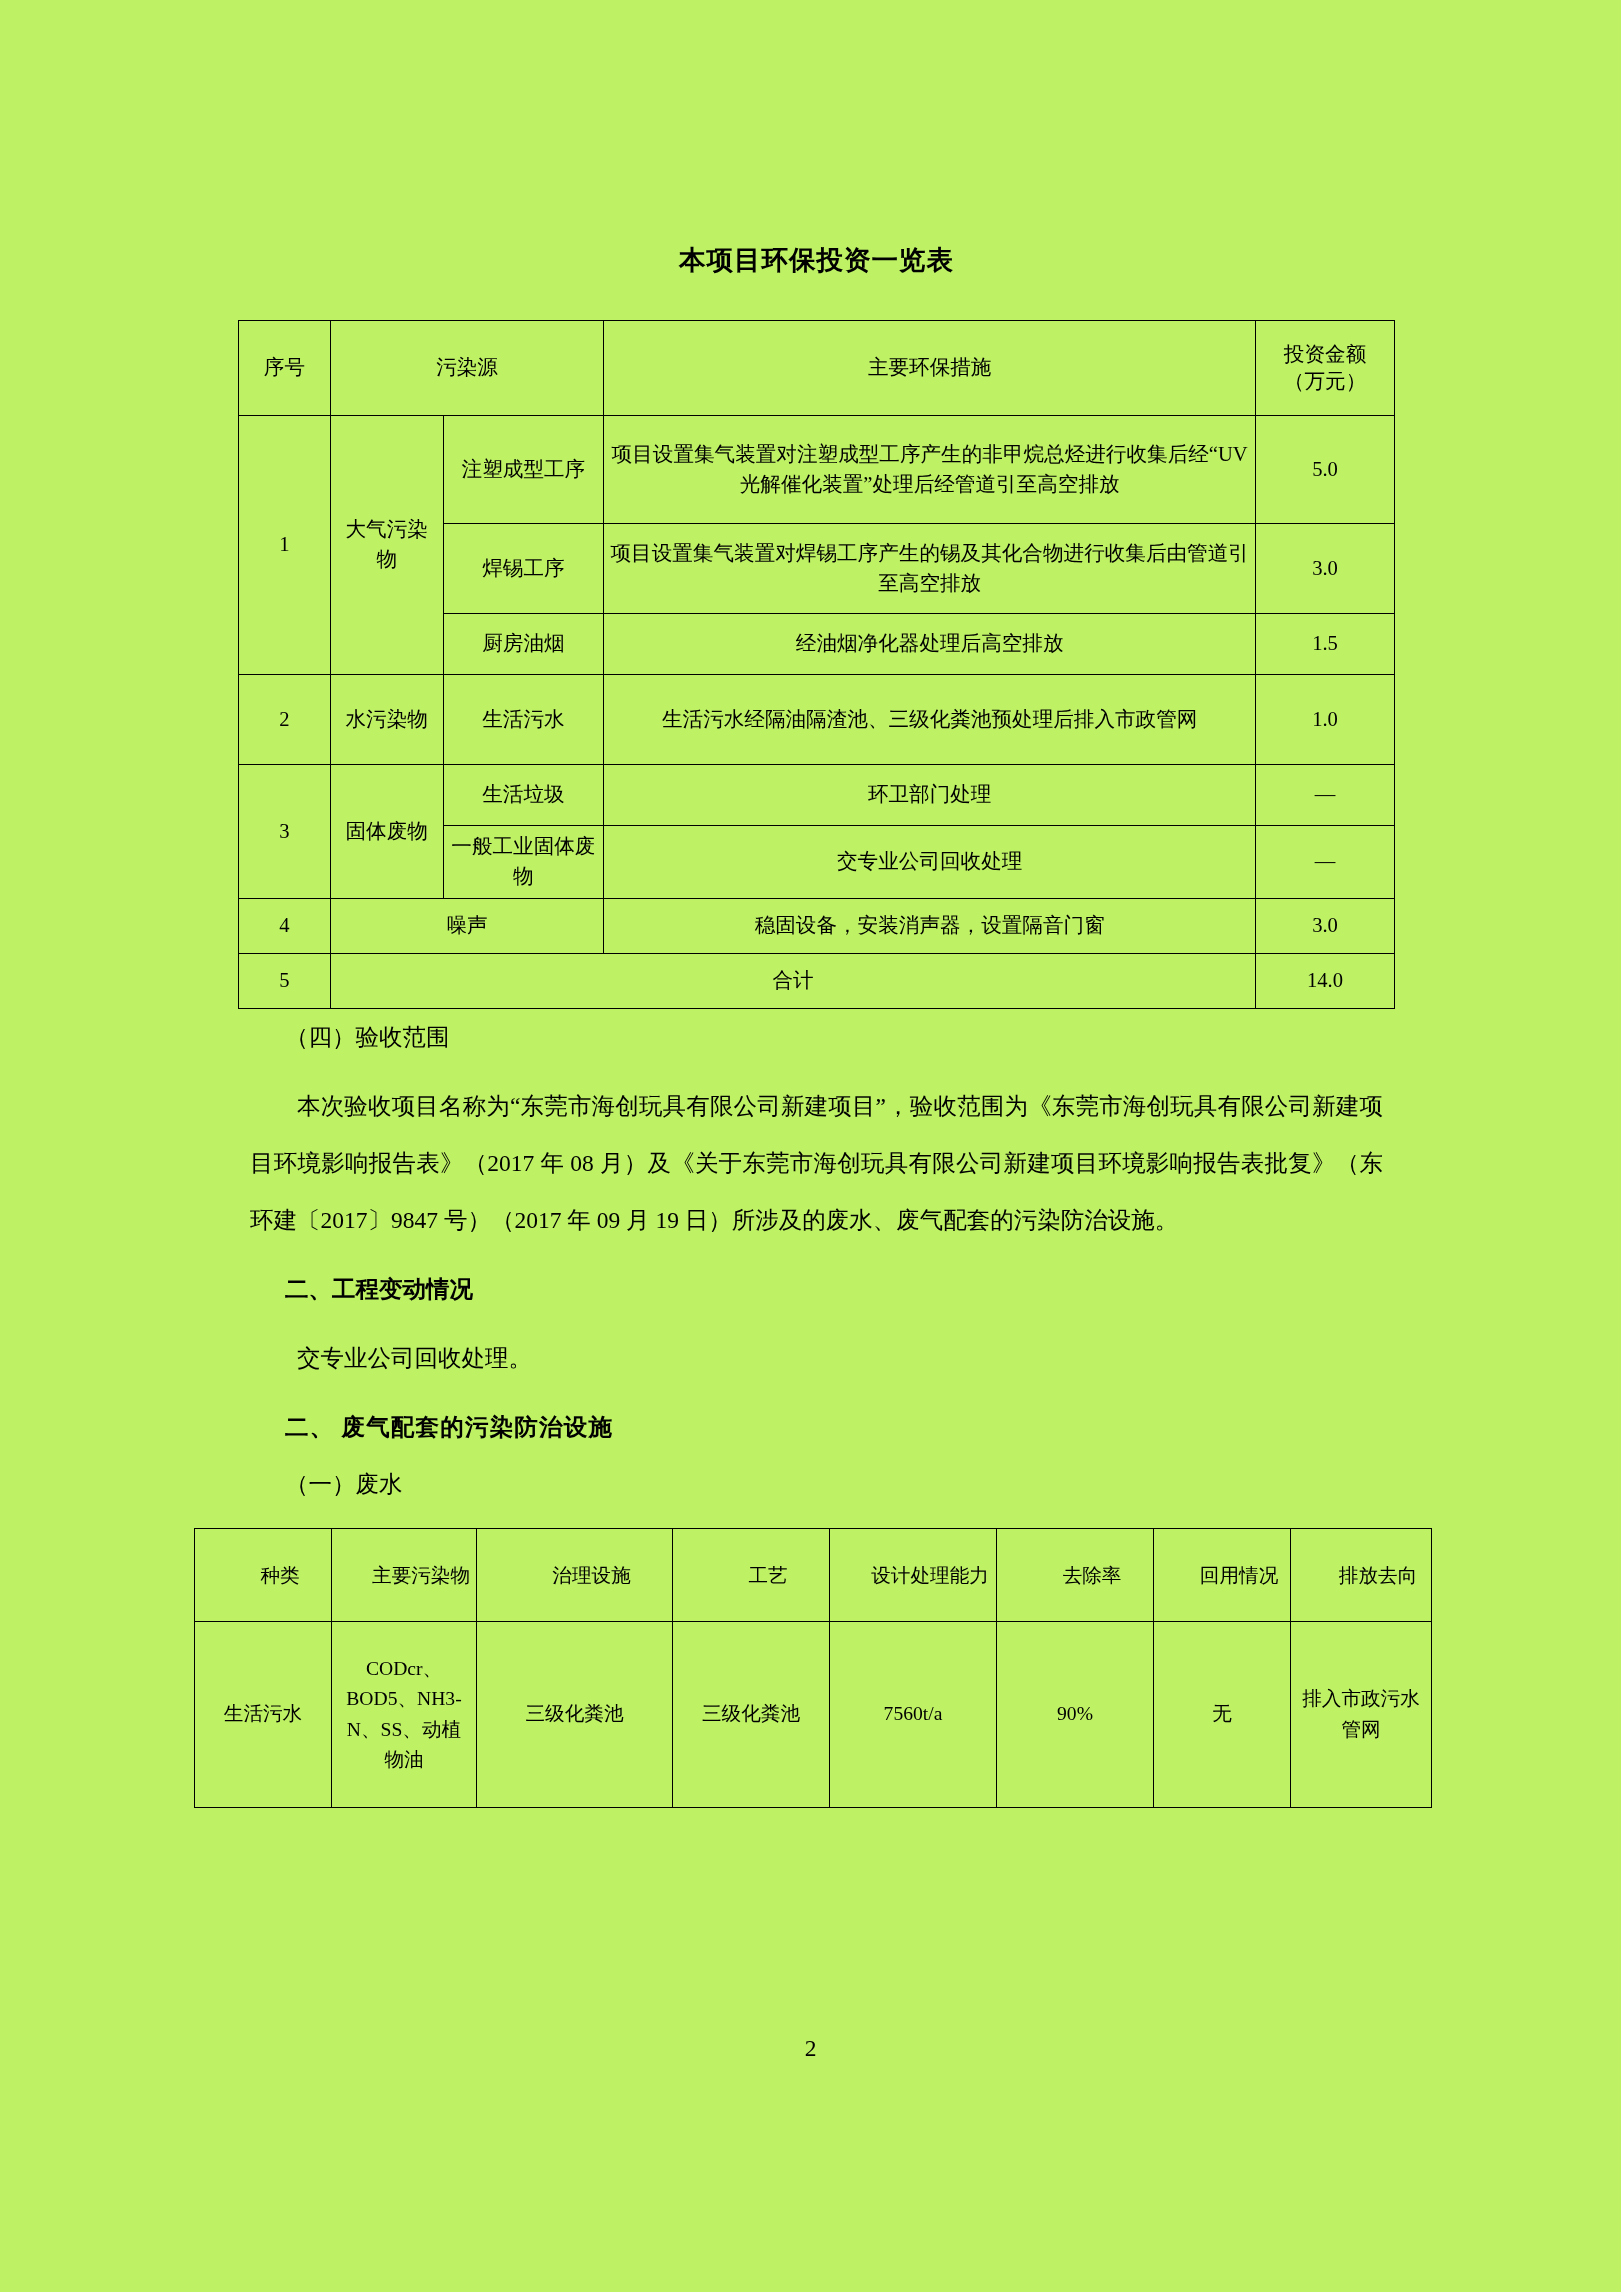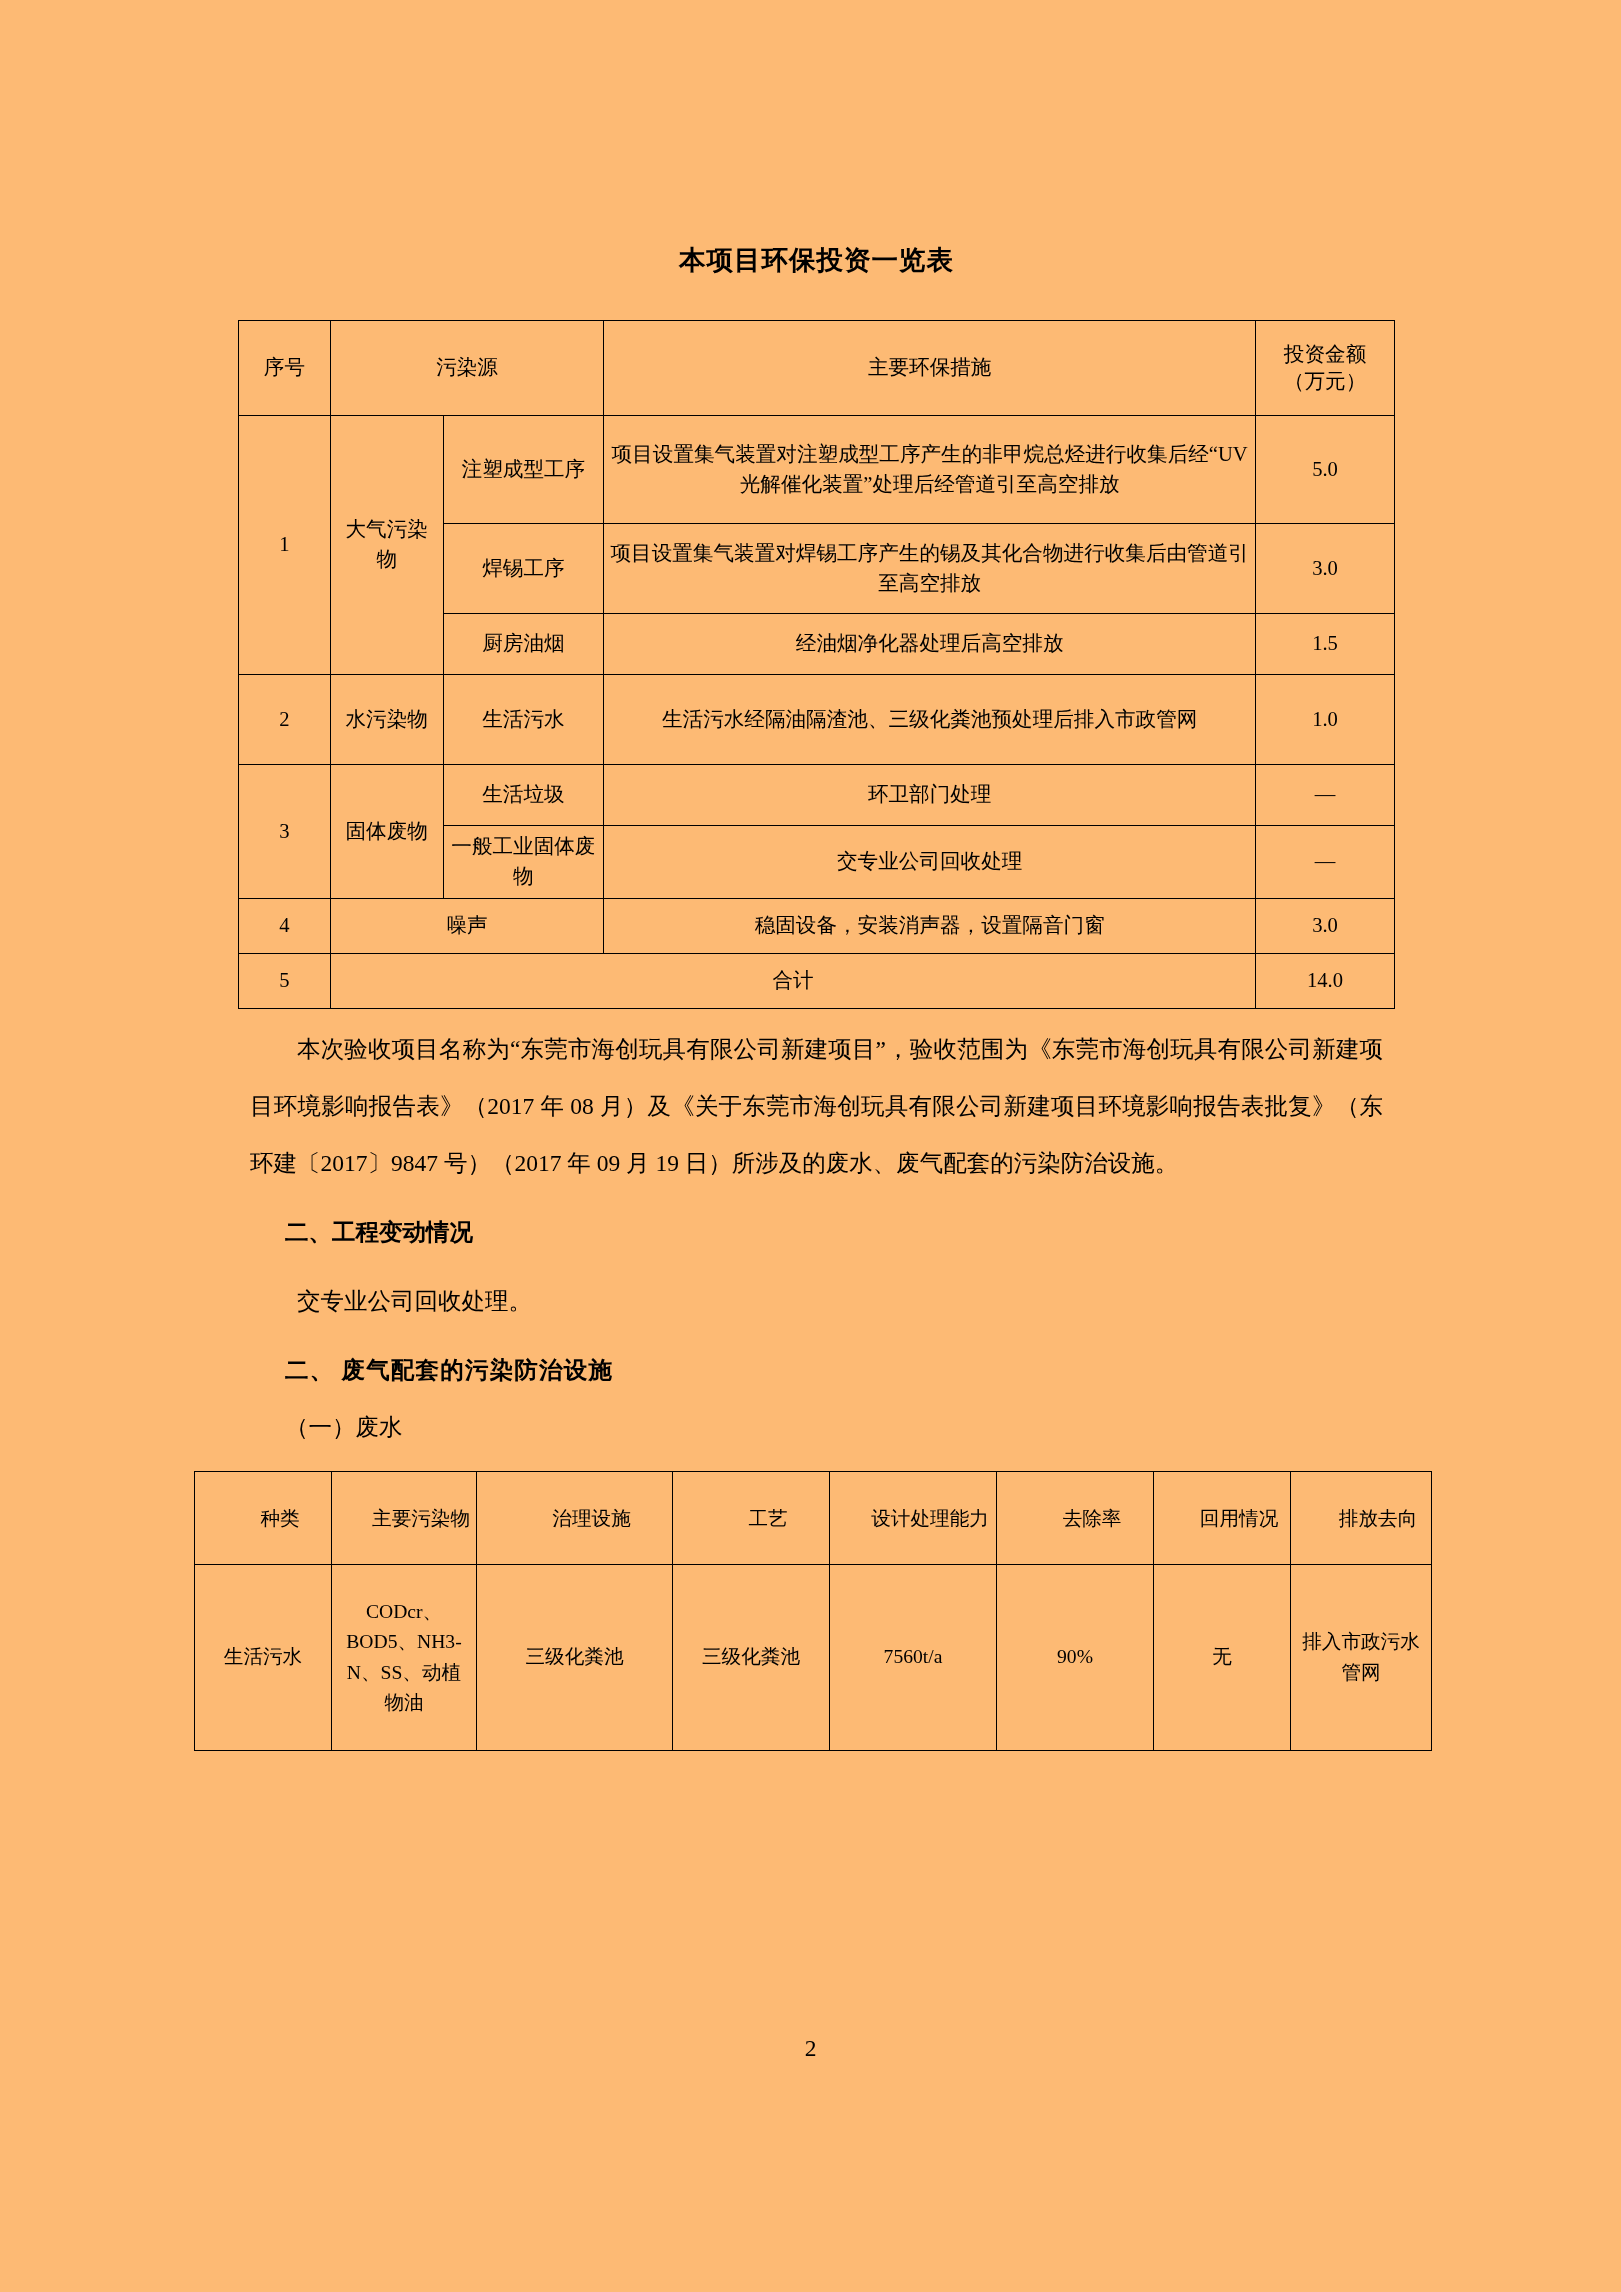--- a/index.html
+++ b/index.html
@@ -10,21 +10,21 @@
   }
   body {
     font-family: "Liberation Serif", "DejaVu Serif", serif;
     color: #000000;
   }
   .page {
     position: relative;
     width: 1621px;
     height: 2293px;
     margin: 0 auto;
-    background: #fdba74;
+    background: #bef264;
     box-sizing: border-box;
     overflow: hidden;
   }
   .content {
     position: absolute;
     left: 238px;
     top: 0;
     width: 1157px;
   }
 
@@ -206,20 +206,21 @@
           </tr>
           <tr class="rowh-min">
             <td>5</td>
             <td colspan="3">合计</td>
             <td>14.0</td>
           </tr>
         </tbody>
       </table>
     </div>
 
+    <div class="sub-head para-gap-top">（四）验收范围</div>
 
     <p class="para indent">本次验收项目名称为“东莞市海创玩具有限公司新建项目”，验收范围为《东莞市海创玩具有限公司新建项目环境影响报告表》（2017 年 08 月）及《关于东莞市海创玩具有限公司新建项目环境影响报告表批复》（东环建〔2017〕9847 号）（2017 年 09 月 19 日）所涉及的废水、废气配套的污染防治设施。</p>
 
     <div class="heading">二、工程变动情况</div>
 
     <p class="para indent">交专业公司回收处理。</p>
 
     <div class="heading spaced">二、 废气配套的污染防治设施</div>
 
     <div class="sub-head">（一）废水</div>

